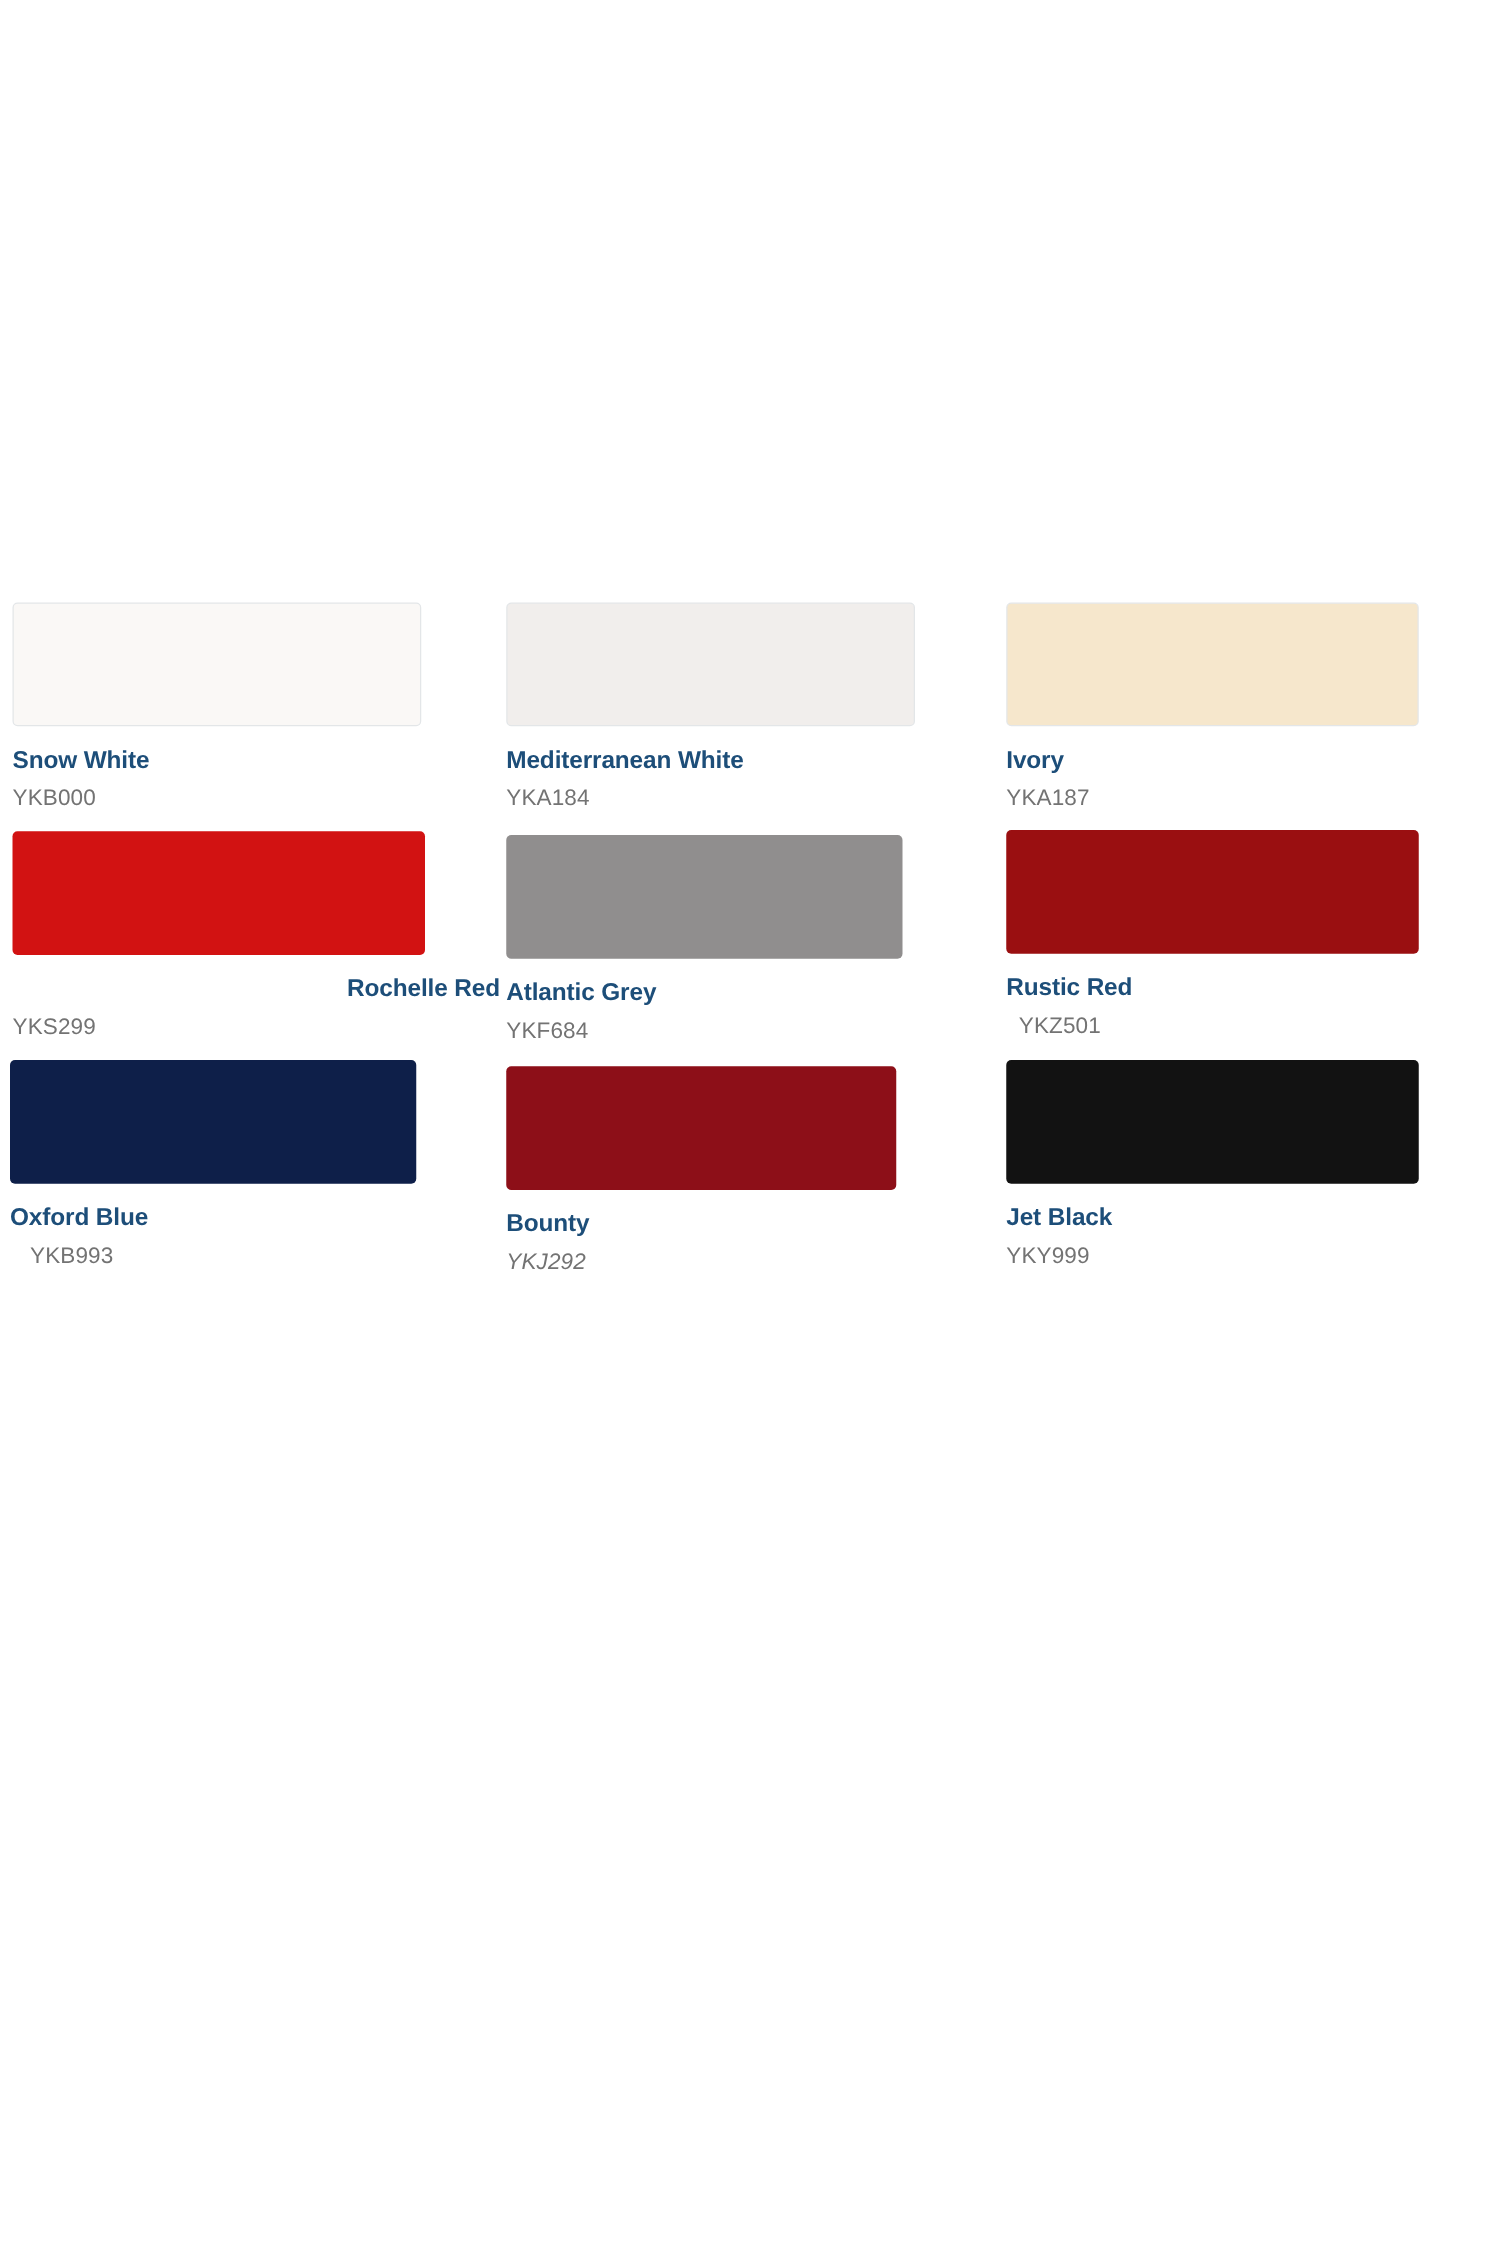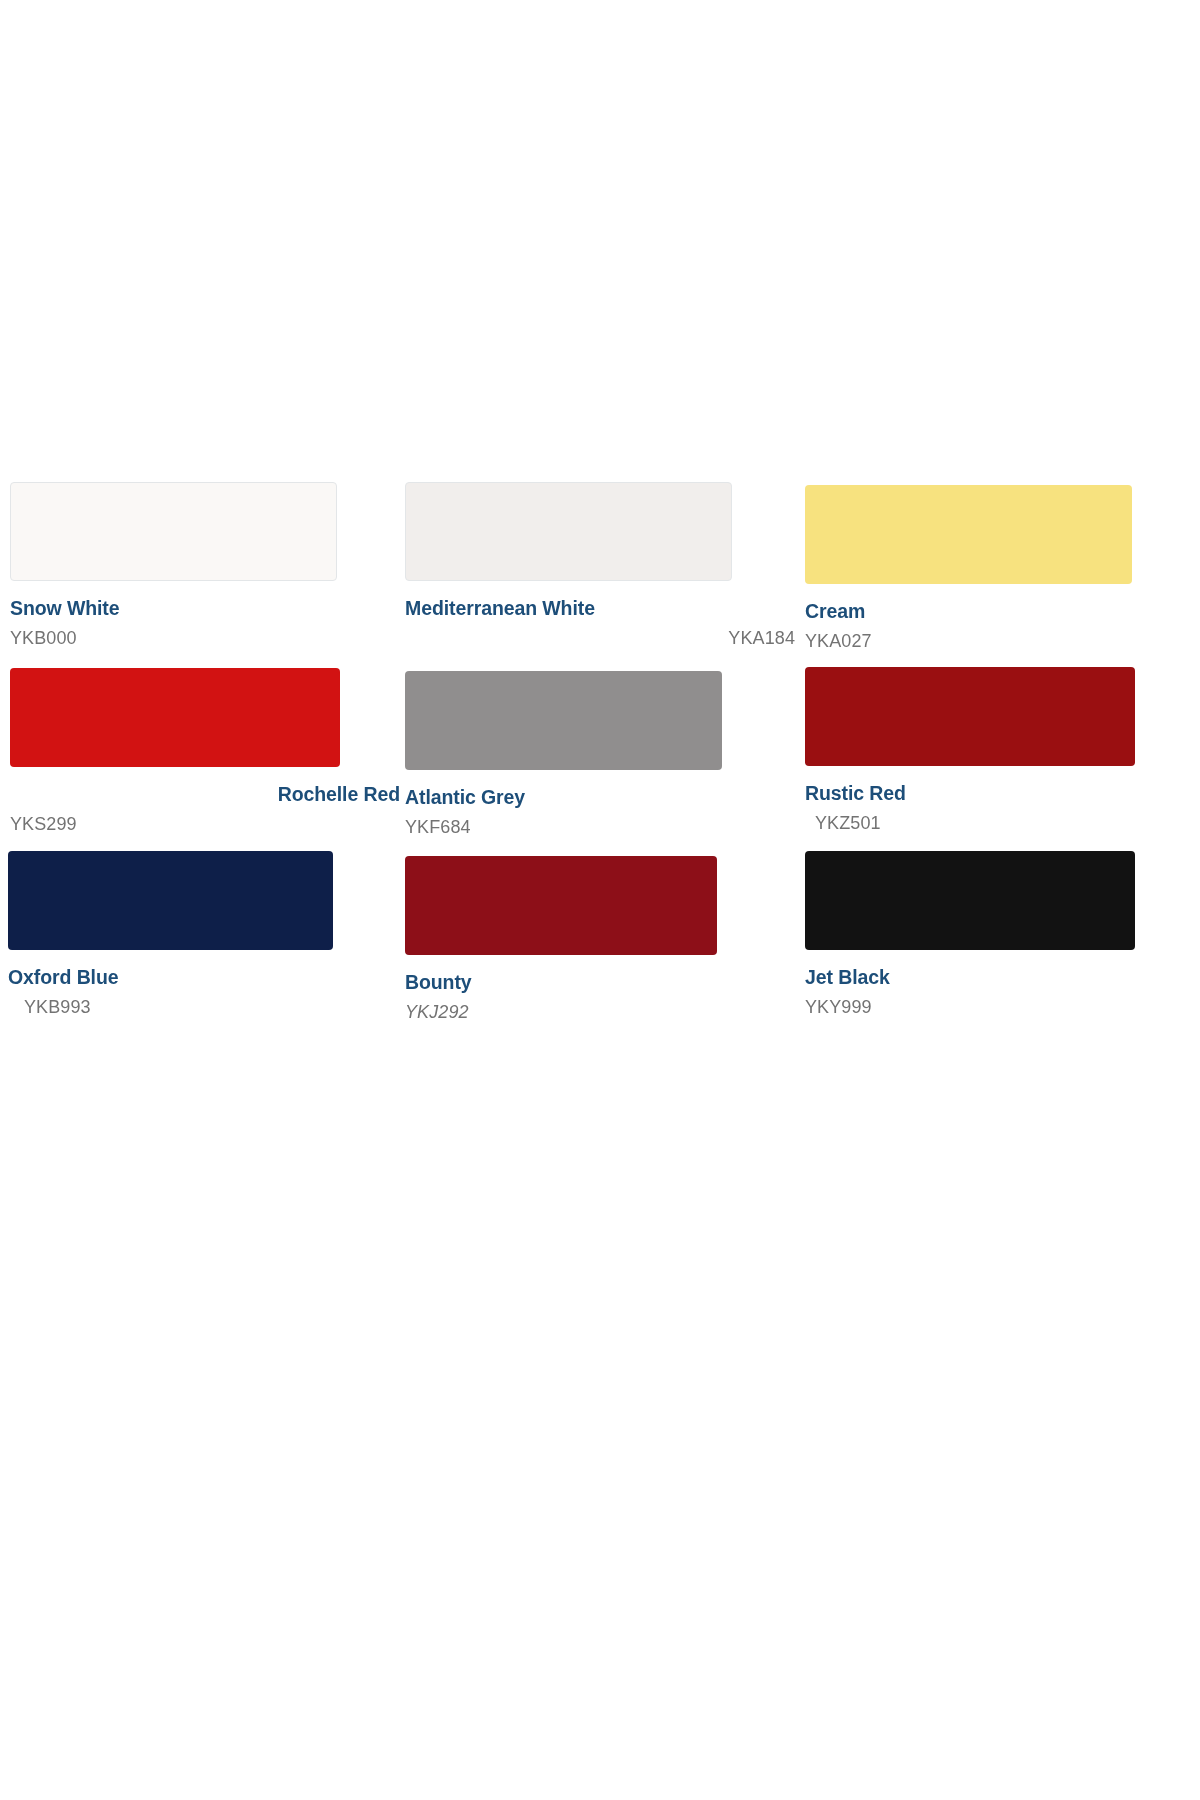--- a/index.html
+++ b/index.html
@@ -79,26 +79,26 @@
 <div class="page">
   <div class="swatch-grid" id="swatch-grid">
       <div class="swatch-cell">
         <div class="swatch-chip bordered" style="background: rgb(250, 248, 246); width: 327px; margin-left: 10px; margin-top: 0px;"></div>
         <div class="swatch-name" style="margin-left: 10px;">Snow White</div>
         <div class="swatch-code" style="margin-left: 10px;">YKB000</div>
       </div>
       <div class="swatch-cell">
         <div class="swatch-chip bordered" style="background: rgb(241, 238, 236); width: 327px; margin-left: 5px; margin-top: 0px;"></div>
         <div class="swatch-name" style="margin-left: 5px;">Mediterranean White</div>
-        <div class="swatch-code" style="margin-left: 5px; text-align: right;">YKA184</div>
+        <div class="swatch-code" style="margin-left: 5px;">YKA184</div>
       </div>
       <div class="swatch-cell">
-        <div class="swatch-chip" style="background: rgb(247, 226, 127); width: 327px; margin-left: 10px; margin-top: 3px;"></div>
-        <div class="swatch-name" style="margin-left: 10px;">Cream</div>
-        <div class="swatch-code" style="margin-left: 10px;">YKA027</div>
+        <div class="swatch-chip bordered" style="background: rgb(246, 231, 204); width: 330px; margin-left: 10px; margin-top: 0px;"></div>
+        <div class="swatch-name" style="margin-left: 10px;">Ivory</div>
+        <div class="swatch-code" style="margin-left: 10px;">YKA187</div>
       </div>
       <div class="swatch-cell">
         <div class="swatch-chip" style="background: rgb(210, 18, 18); width: 330px; margin-left: 10px; margin-top: 3px;"></div>
         <div class="swatch-name" style="margin-left: 10px; text-align: right;">Rochelle Red</div>
         <div class="swatch-code" style="margin-left: 10px;">YKS299</div>
       </div>
       <div class="swatch-cell">
         <div class="swatch-chip" style="background: rgb(144, 142, 142); width: 317px; margin-left: 5px; margin-top: 6px;"></div>
         <div class="swatch-name" style="margin-left: 5px;">Atlantic Grey</div>
         <div class="swatch-code" style="margin-left: 5px;">YKF684</div>

